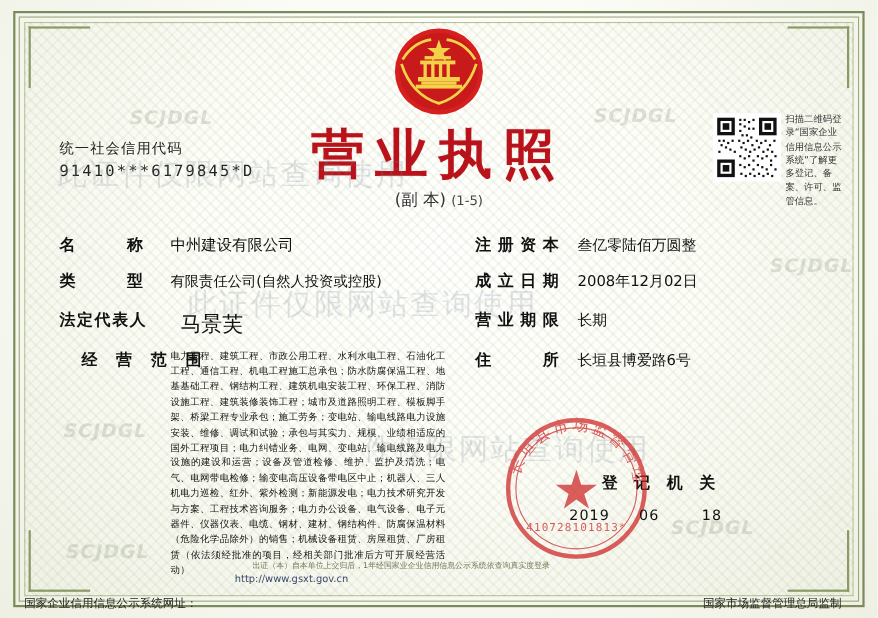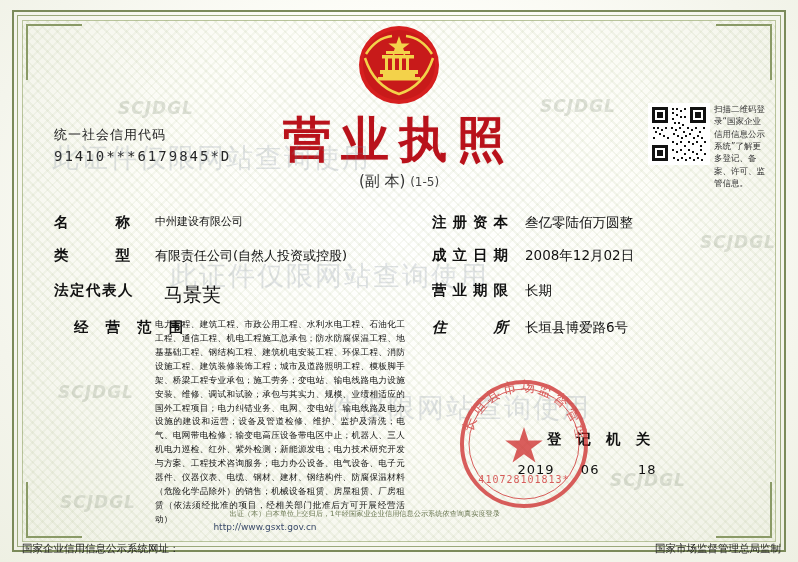--- a/index.html
+++ b/index.html
@@ -131,29 +131,29 @@
     position:absolute;
     font-size:13.5px;color:#111;
     white-space:nowrap;
   }
 
   
   .l1{left:54px;top:213px;}
   .l2{left:54px;top:246px;}
   .l3{left:54px;top:281px;letter-spacing:1.5px;}
   .l4{left:54px;top:318px;margin-left:20px;}
-  .v1{left:155px;top:214px;font-size:11px;}
+  .v1{left:155px;top:214px;font-size:14px;}
   .v2{left:155px;top:247px;font-size:13px;}
   .v3{left:164px;top:282px;font-size:19px;}
 
   
   .r1{left:432px;top:213px;}
   .r2{left:432px;top:246px;}
   .r3{left:432px;top:281px;}
-  .r4{left:432px;top:318px;font-style:italic;}
+  .r4{left:432px;top:318px;}
   .rv1{left:525px;top:214px;font-size:13.5px;}
   .rv2{left:525px;top:247px;font-size:13.5px;}
   .rv3{left:525px;top:282px;font-size:13.5px;}
   .rv4{left:525px;top:319px;font-size:13.5px;}
 
   
   .scope-text{
     position:absolute;left:155px;top:318px;width:250px;
     font-size:8.6px;line-height:1.62;color:#111;
     text-align:justify;
@@ -194,21 +194,21 @@
     position:absolute;left:170px;bottom:30px;
     width:190px;text-align:center;
     font-size:9px;color:#3a4a6a;
     font-family:"DejaVu Sans","Liberation Sans",sans-serif;
   }
   .foot-left{
     position:absolute;left:22px;bottom:6px;
     font-size:10.5px;color:#222;
   }
   .foot-right{
-    position:absolute;right:17px;bottom:6px;
+    position:absolute;right:33px;bottom:6px;
     font-size:10.5px;color:#222;
   }
 </style>
 </head>
 <body>
 
 <div id="license">
 
   <div class="frame-outer"></div>
   <div class="frame-mid"></div>

